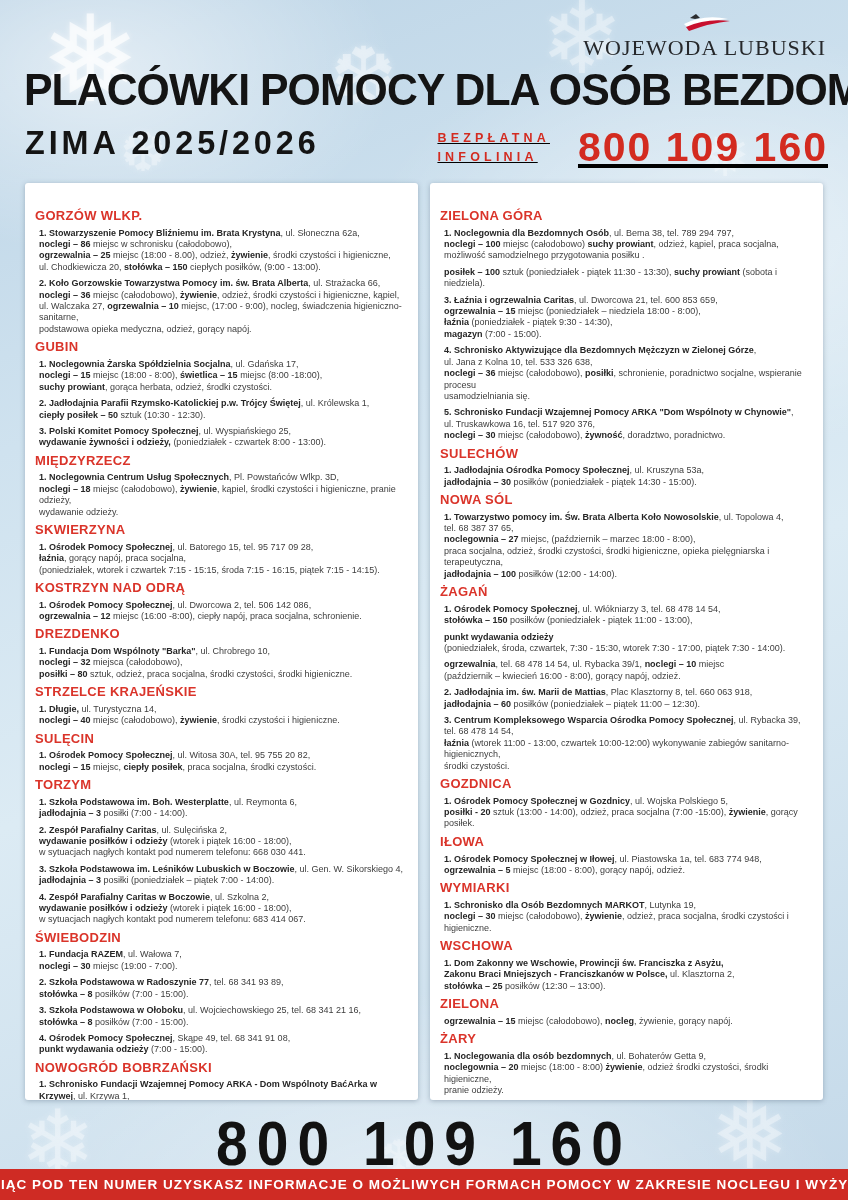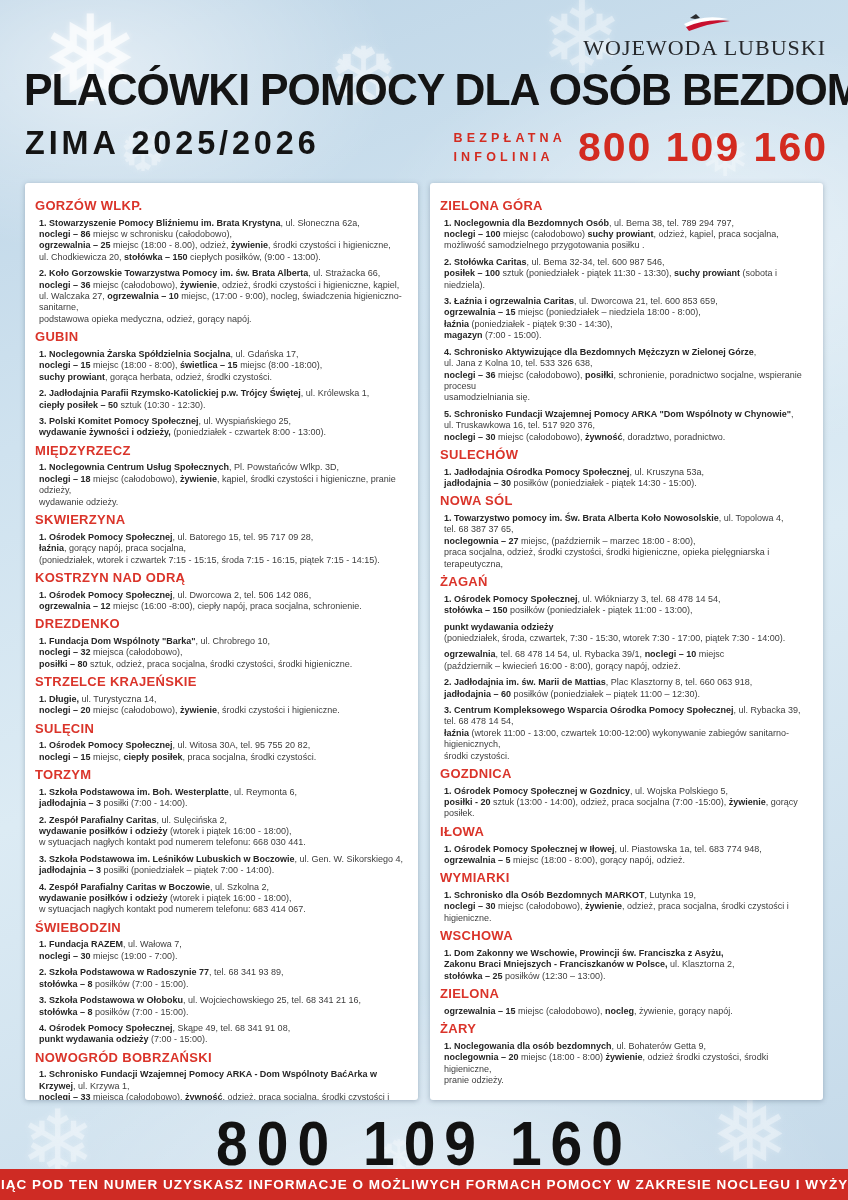--- a/index.html
+++ b/index.html
@@ -25,33 +25,33 @@
   .page-title {
     position: absolute; left: 24px; top: 64px; width: 820px;
     font-size: 45px; font-weight: bold; color: #141414; letter-spacing: -1px;
     transform: scaleX(0.95); transform-origin: left center; white-space: nowrap;
   }
   .season {
     position: absolute; left: 25px; top: 124px;
     font-size: 33px; font-weight: bold; color: #141414; letter-spacing: 4px;
     transform: scaleX(0.98); transform-origin: left center; white-space: nowrap;
   }
-  .hotline { position: absolute; right: 20px; top: 124px; display: flex; align-items: center; gap: 12px; }
+  .hotline { position: absolute; right: 20px; top: 124px; display: flex; align-items: center; gap: 28px; text-decoration: underline; }
   .hotline-label { font-size: 12.5px; font-weight: bold; color: #d32b20; letter-spacing: 4.2px; line-height: 1.45; text-align: left; }
   .hotline-number { font-size: 41px; font-weight: bold; color: #d32b20; letter-spacing: 2px; white-space: nowrap; }
 
   
   .columns { position: absolute; left: 25px; top: 183px; width: 798px; height: 917px; display: flex; gap: 12px; }
   .card {
     flex: 1 1 0; background: #ffffff; border-radius: 3px; padding: 12px 10px;
     overflow: hidden; box-shadow: 0 1px 5px rgba(90,110,130,0.45);
     font-size: 9px; line-height: 11.4px; color: #3d3d3d;
   }
   .city-heading { font-size: 13px; line-height: 1.05; color: #da342a; letter-spacing: 0.3px; margin: 5px 0 2px; font-weight: bold; }
-  .city-section:first-child .city-heading { margin-top: 4px; }
+  .city-section:first-child .city-heading { margin-top: 14px; }
   .entry { margin: 5px 4px 0; }
   .entry .line { display: block; }
   .entry strong { color: #262626; }
 
   
   .footer-number {
     position: absolute; left: 0; width: 848px; top: 1106px; text-align: center;
     font-size: 57px; font-weight: bold; color: #121212; letter-spacing: 9px;
     transform: scaleY(1.12); transform-origin: center top; white-space: nowrap;
   }
@@ -156,21 +156,21 @@
           <p class="entry">
             <span class="line"><strong>1. Fundacja Dom Wspólnoty "Barka"</strong><span>, ul. Chrobrego 10,</span></span>
             <span class="line"><strong>noclegi – 32</strong><span> miejsca (całodobowo),</span></span>
             <span class="line"><strong>posiłki – 80</strong><span> sztuk, odzież, praca socjalna, środki czystości, środki higieniczne.</span></span>
           </p>
         </section>
         <section class="city-section">
           <h2 class="city-heading">STRZELCE KRAJEŃSKIE</h2>
           <p class="entry">
             <span class="line"><strong>1. Długie,</strong><span> ul. Turystyczna 14,</span></span>
-            <span class="line"><strong>noclegi – 20</strong><span> miejsc (całodobowo), </span><strong>żywienie</strong><span>, środki czystości i higieniczne.</span></span>
+            <span class="line"><strong>noclegi – 40</strong><span> miejsc (całodobowo), </span><strong>żywienie</strong><span>, środki czystości i higieniczne.</span></span>
           </p>
         </section>
         <section class="city-section">
           <h2 class="city-heading">SULĘCIN</h2>
           <p class="entry">
             <span class="line"><strong>1. Ośrodek Pomocy Społecznej</strong><span>, ul. Witosa 30A, tel. 95 755 20 82,</span></span>
             <span class="line"><strong>noclegi – 15</strong><span> miejsc, </span><strong>ciepły posiłek</strong><span>, praca socjalna, środki czystości.</span></span>
           </p>
         </section>
         <section class="city-section">
@@ -223,21 +223,20 @@
       </div>
     <div class="card">
         <section class="city-section">
           <h2 class="city-heading">ZIELONA GÓRA</h2>
           <p class="entry">
             <span class="line"><strong>1. Noclegownia dla Bezdomnych Osób</strong><span>, ul. Bema 38, tel. 789 294 797,</span></span>
             <span class="line"><strong>noclegi – 100</strong><span> miejsc (całodobowo) </span><strong>suchy prowiant</strong><span>, odzież, kąpiel, praca socjalna,</span></span>
             <span class="line"><span>możliwość samodzielnego przygotowania posiłku .</span></span>
           </p>
           <p class="entry">
-            <span class="line"><strong>2. Stołówka Caritas</strong><span>, ul. Bema 32-34, tel. 600 987 546,</span></span>
             <span class="line"><strong>posiłek – 100</strong><span> sztuk (poniedziałek - piątek 11:30 - 13:30), </span><strong>suchy prowiant</strong><span> (sobota i niedziela).</span></span>
           </p>
           <p class="entry">
             <span class="line"><strong>3. Łaźnia i ogrzewalnia Caritas</strong><span>, ul. Dworcowa 21, tel. 600 853 659,</span></span>
             <span class="line"><strong>ogrzewalnia – 15</strong><span> miejsc (poniedziałek – niedziela 18:00 - 8:00),</span></span>
             <span class="line"><strong>łaźnia</strong><span> (poniedziałek - piątek 9:30 - 14:30),</span></span>
             <span class="line"><strong>magazyn</strong><span> (7:00 - 15:00).</span></span>
           </p>
           <p class="entry">
             <span class="line"><strong>4. Schronisko Aktywizujące dla Bezdomnych Mężczyzn w Zielonej Górze</strong><span>,</span></span>
@@ -258,20 +257,21 @@
             <span class="line"><strong>jadłodajnia – 30</strong><span> posiłków (poniedziałek - piątek 14:30 - 15:00).</span></span>
           </p>
         </section>
         <section class="city-section">
           <h2 class="city-heading">NOWA SÓL</h2>
           <p class="entry">
             <span class="line"><strong>1. Towarzystwo pomocy im. Św. Brata Alberta Koło Nowosolskie</strong><span>, ul. Topolowa 4,</span></span>
             <span class="line"><span>tel. 68 387 37 65,</span></span>
             <span class="line"><strong>noclegownia – 27</strong><span> miejsc, (październik – marzec 18:00 - 8:00),</span></span>
             <span class="line"><span>praca socjalna, odzież, środki czystości, środki higieniczne, opieka pielęgniarska i terapeutyczna,</span></span>
+            <span class="line"><strong>jadłodajnia – 100</strong><span> posiłków (12:00 - 14:00).</span></span>
           </p>
         </section>
         <section class="city-section">
           <h2 class="city-heading">ŻAGAŃ</h2>
           <p class="entry">
             <span class="line"><strong>1. Ośrodek Pomocy Społecznej</strong><span>, ul. Włókniarzy 3, tel. 68 478 14 54,</span></span>
             <span class="line"><strong>stołówka – 150</strong><span> posiłków (poniedziałek - piątek 11:00 - 13:00),</span></span>
           </p>
           <p class="entry">
             <span class="line"><strong>punkt wydawania odzieży</strong></span>

